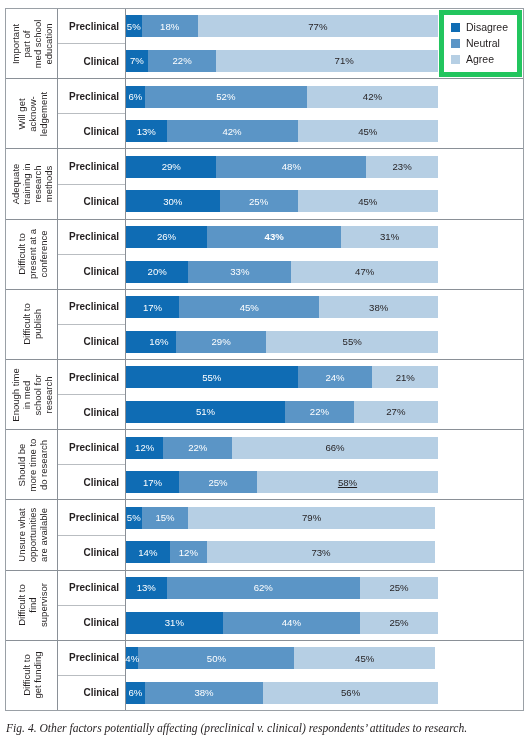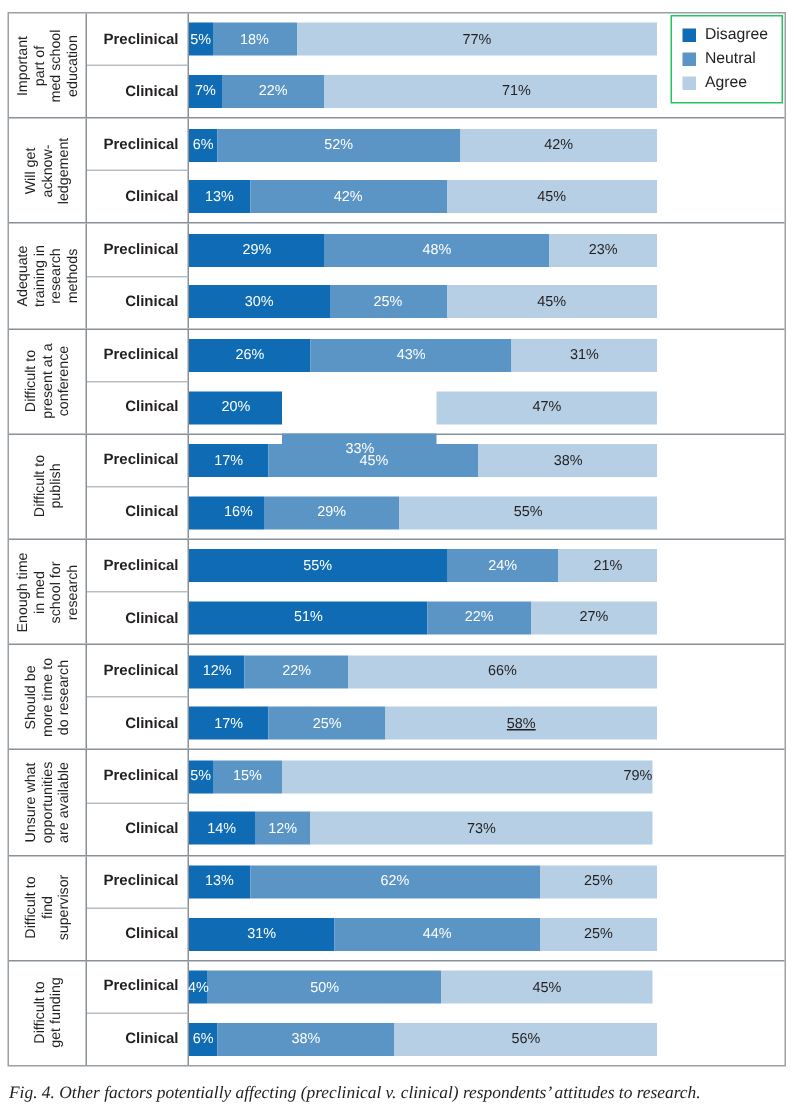--- a/index.html
+++ b/index.html
@@ -142,21 +142,21 @@
   .seg.neutral  { background: #5b95c6; }
   .seg.agree    { background: #b6cfe4; color: #231f20; }
 
   .seg-label { position: relative; z-index: 2; }
 
   
   #legend {
     position: absolute;
     right: 7px;
     top: 10px;
-    border: 1px solid #22c55e;
+    border: 5px solid #22c55e;
     background: #ffffff;
     padding: 7px 9px 7px 7px;
     box-sizing: border-box;
     display: flex;
     flex-direction: column;
     gap: 5px;
     z-index: 10;
   }
   .legend-item {
     display: flex;
@@ -331,34 +331,34 @@
           <div class="group-col">
             <div class="group-name divided">Preclinical</div>
             <div class="group-name">Clinical</div>
           </div>
           <div class="bars-col">
             <div class="bar-row">
               <div class="bar-track">
                 <div class="seg disagree" style="width: 26%;">
                   <span class="seg-label">26%</span>
                 </div>
-                <div class="seg neutral" style="width: 43%;">
+                <div class="seg neutral" style="width: 43%; font-weight: bold;">
                   <span class="seg-label">43%</span>
                 </div>
                 <div class="seg agree" style="width: 31%;">
                   <span class="seg-label">31%</span>
                 </div>
               </div>
             </div>
             <div class="bar-row">
               <div class="bar-track">
                 <div class="seg disagree" style="width: 20%;">
                   <span class="seg-label">20%</span>
                 </div>
-                <div class="seg neutral" style="width: 33%; margin-top: 28px;">
+                <div class="seg neutral" style="width: 33%;">
                   <span class="seg-label">33%</span>
                 </div>
                 <div class="seg agree" style="width: 47%;">
                   <span class="seg-label">47%</span>
                 </div>
               </div>
             </div>
           </div>
         </div>
         <div class="cat-group">
@@ -498,21 +498,21 @@
           </div>
           <div class="bars-col">
             <div class="bar-row">
               <div class="bar-track">
                 <div class="seg disagree" style="width: 5%;">
                   <span class="seg-label">5%</span>
                 </div>
                 <div class="seg neutral" style="width: 15%;">
                   <span class="seg-label">15%</span>
                 </div>
-                <div class="seg agree" style="width: 79%; justify-content: flex-end;">
+                <div class="seg agree" style="width: 79%;">
                   <span class="seg-label">79%</span>
                 </div>
               </div>
             </div>
             <div class="bar-row">
               <div class="bar-track">
                 <div class="seg disagree" style="width: 14%;">
                   <span class="seg-label">14%</span>
                 </div>
                 <div class="seg neutral" style="width: 12%;">

